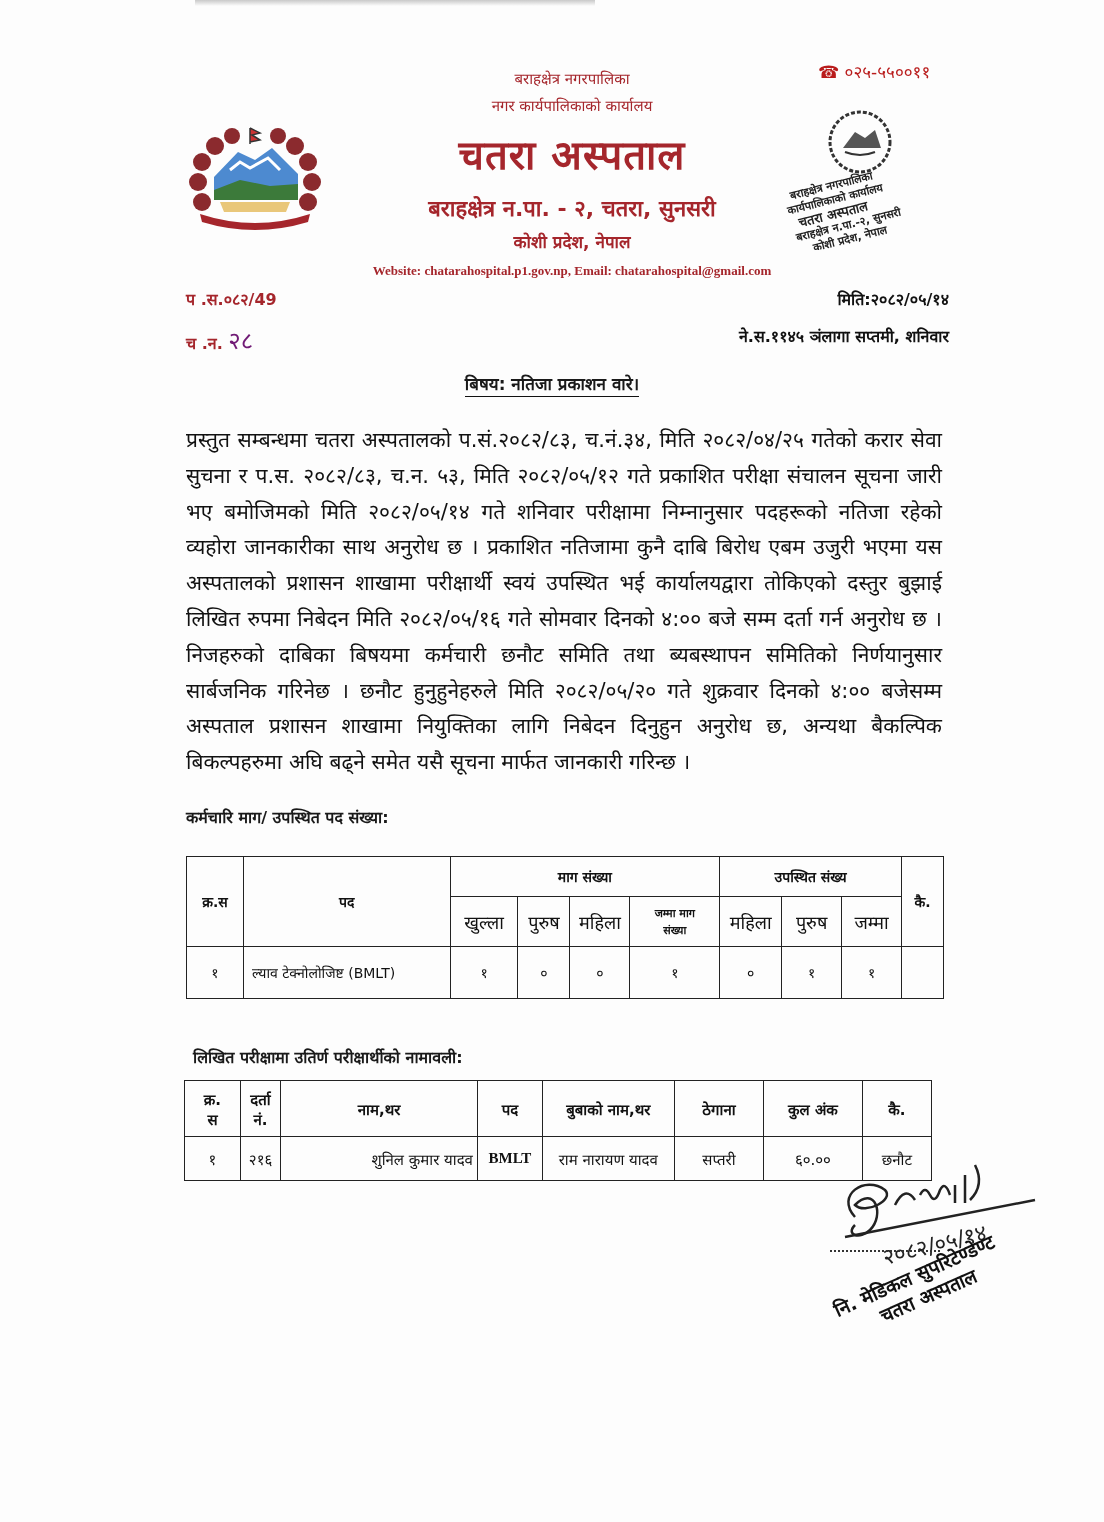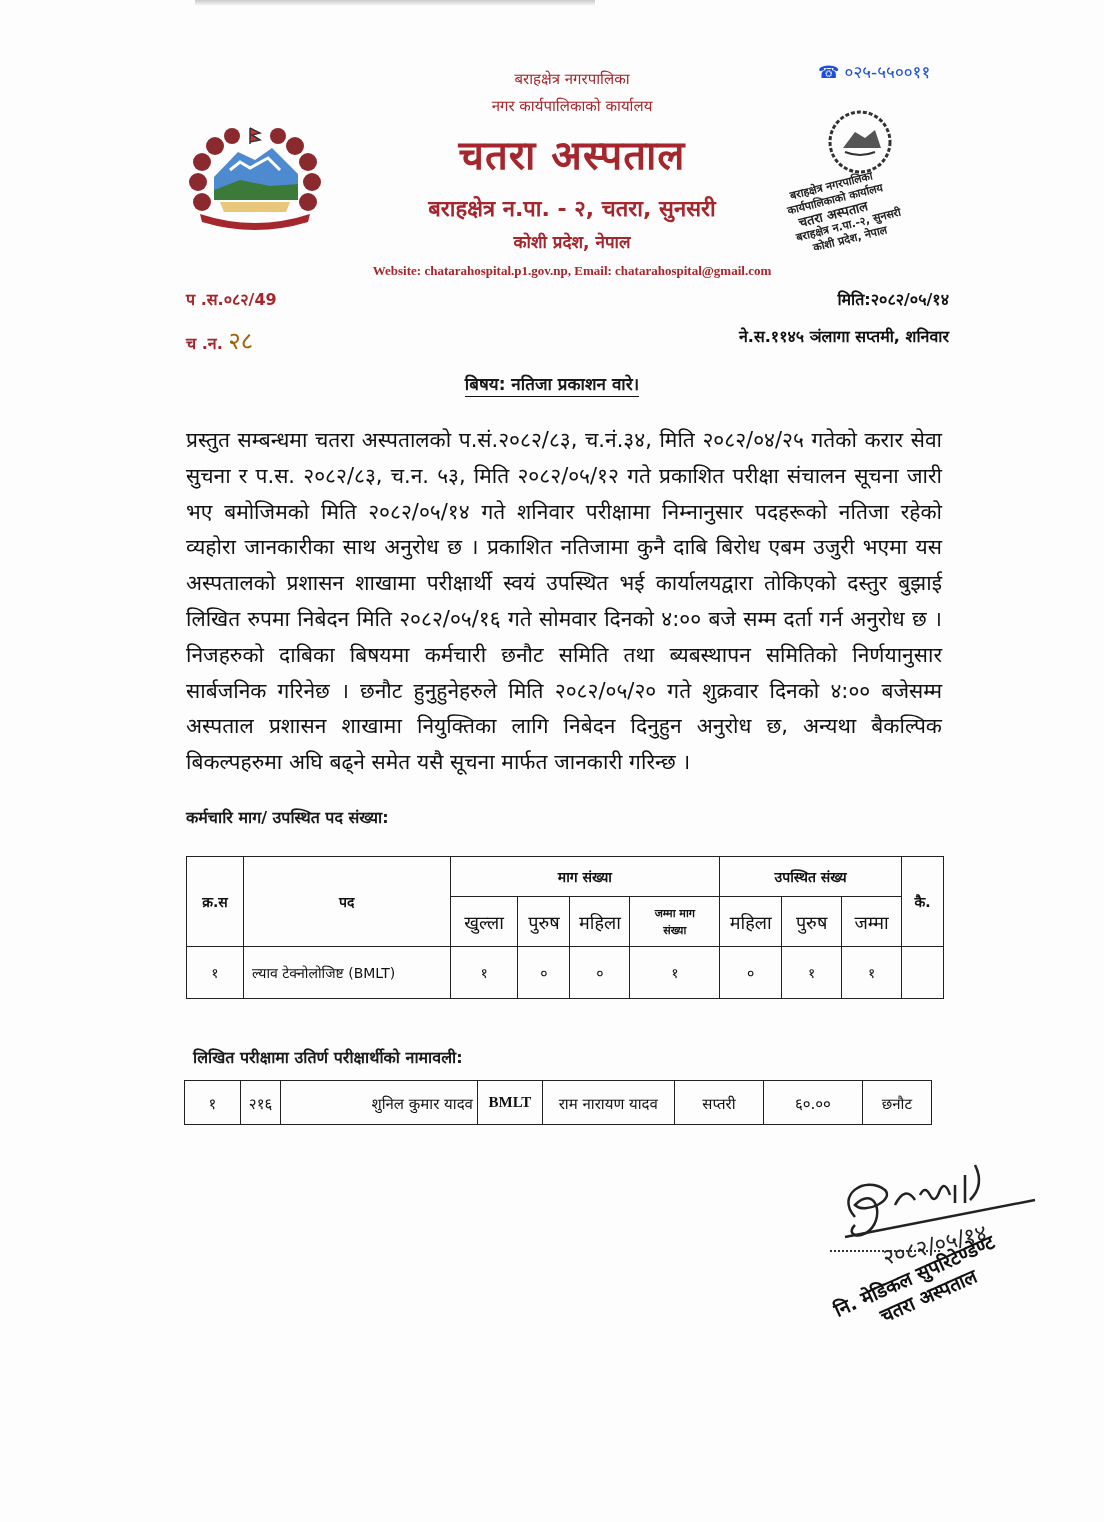--- a/index.html
+++ b/index.html
@@ -9,27 +9,27 @@
 
   .emblem { position: absolute; left: 180px; top: 122px; width: 150px; height: 110px; }
   .header-line { position: absolute; left: 0; width: 1104px; text-align: center; color: #a5262c; }
   .muni { top: 68px; font-size: 15px; left: 20px; }
   .office { top: 95px; font-size: 15px; left: 20px; }
   .hosp { top: 126px; font-size: 40px; font-weight: bold; left: 20px; letter-spacing: 1px; }
   .addr { top: 192px; font-size: 22px; font-weight: bold; left: 20px; }
   .prov { top: 230px; font-size: 17px; font-weight: bold; left: 20px; }
   .web { top: 263px; font-size: 13px; font-weight: bold; font-family: "Liberation Serif", serif; left: 20px; }
 
-  .phone { position: absolute; left: 818px; top: 60px; color: #1d4ed8; font-size: 17px; }
+  .phone { position: absolute; left: 818px; top: 60px; color: #b91c1c; font-size: 17px; }
   .stamp { position: absolute; left: 775px; top: 100px; width: 165px; height: 150px; }
 
   .ref { position: absolute; font-size: 16px; font-weight: bold; }
   .ps { left: 186px; top: 288px; color: #a5262c; }
   .cn { left: 186px; top: 323px; color: #a5262c; }
-  .cn-hand { font-weight: normal; font-size: 24px; color: #a16207; font-family: "DejaVu Serif", serif; }
+  .cn-hand { font-weight: normal; font-size: 24px; color: #701a75; font-family: "DejaVu Serif", serif; }
   .date { right: 155px; top: 288px; color: #111; }
   .nepsamvat { right: 155px; top: 325px; color: #111; }
 
   .subject { position: absolute; left: 0; width: 1104px; top: 372px; text-align: center; font-size: 17px; font-weight: bold; }
   .subject span { border-bottom: 1.5px solid #111; padding-bottom: 2px; }
 
   .body-text { position: absolute; left: 186px; top: 423px; width: 756px; font-size: 21px; line-height: 35.8px; text-align: justify; text-align-last: left; color: #111; }
 
   .section-title { position: absolute; font-size: 16px; font-weight: bold; }
   .t1 { left: 186px; top: 806px; }
@@ -168,20 +168,30 @@
     <col style="width:50px">
       <col style="width:36px">
       <col style="width:176px">
       <col style="width:58px">
       <col style="width:118px">
       <col style="width:80px">
       <col style="width:88px">
       <col style="width:62px">
   </colgroup>
   <tbody>
+      <tr style="height:56px">
+    <th><span>क्र.</span><br><span>स</span></th>
+    <th><span>दर्ता</span><br><span>नं.</span></th>
+    <th>नाम,थर</th>
+    <th>पद</th>
+    <th>बुबाको नाम,थर</th>
+    <th>ठेगाना</th>
+    <th>कुल अंक</th>
+    <th>कै.</th>
+  </tr>
   <tr style="height:44px">
     <td>१</td>
     <td>२१६</td>
     <td style="text-align:right">शुनिल कुमार यादव</td>
     <td class="latin" style="font-weight:bold">BMLT</td>
     <td>राम नारायण यादव</td>
     <td>सप्तरी</td>
     <td>६०.००</td>
     <td>छनौट</td>
   </tr>

